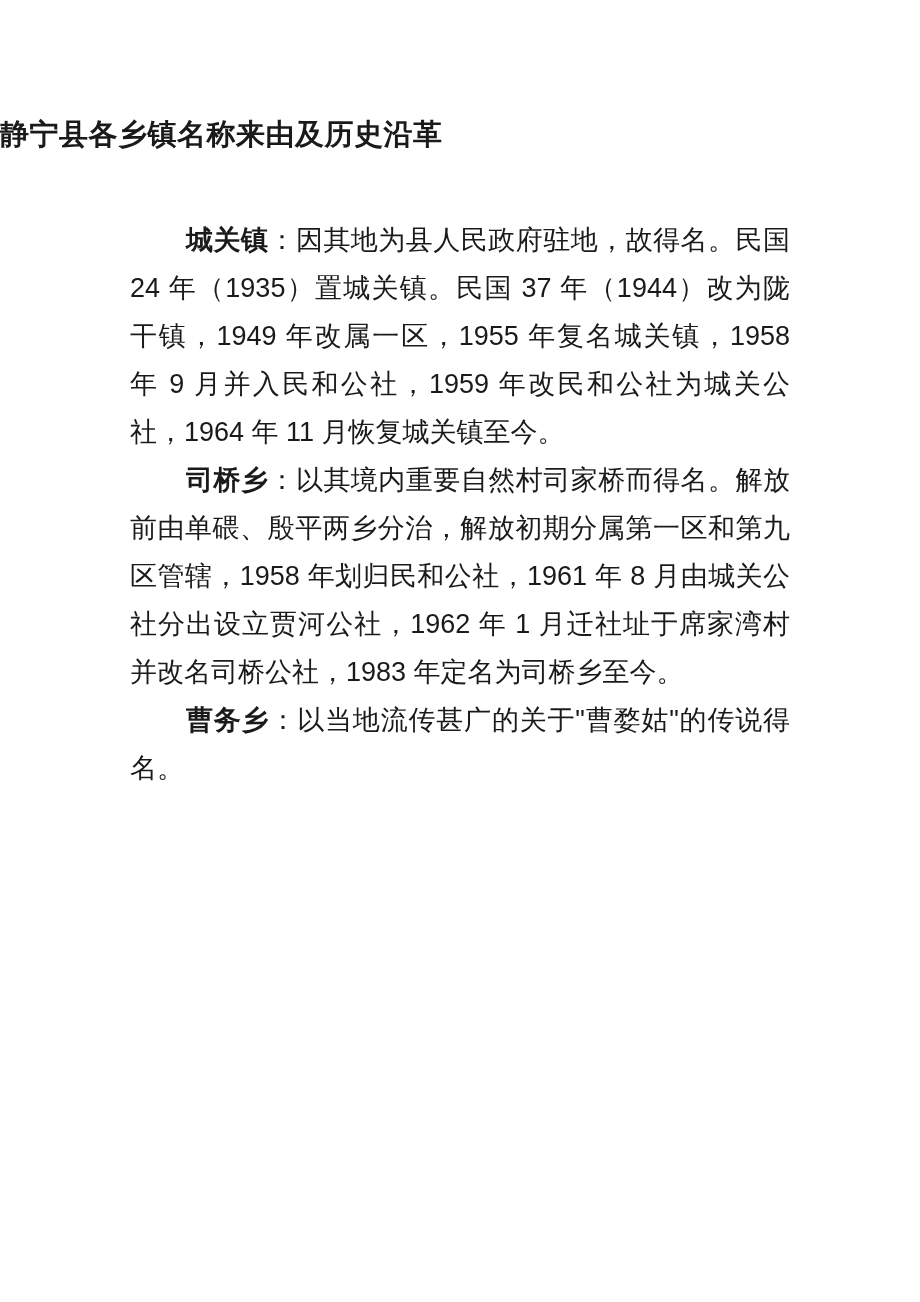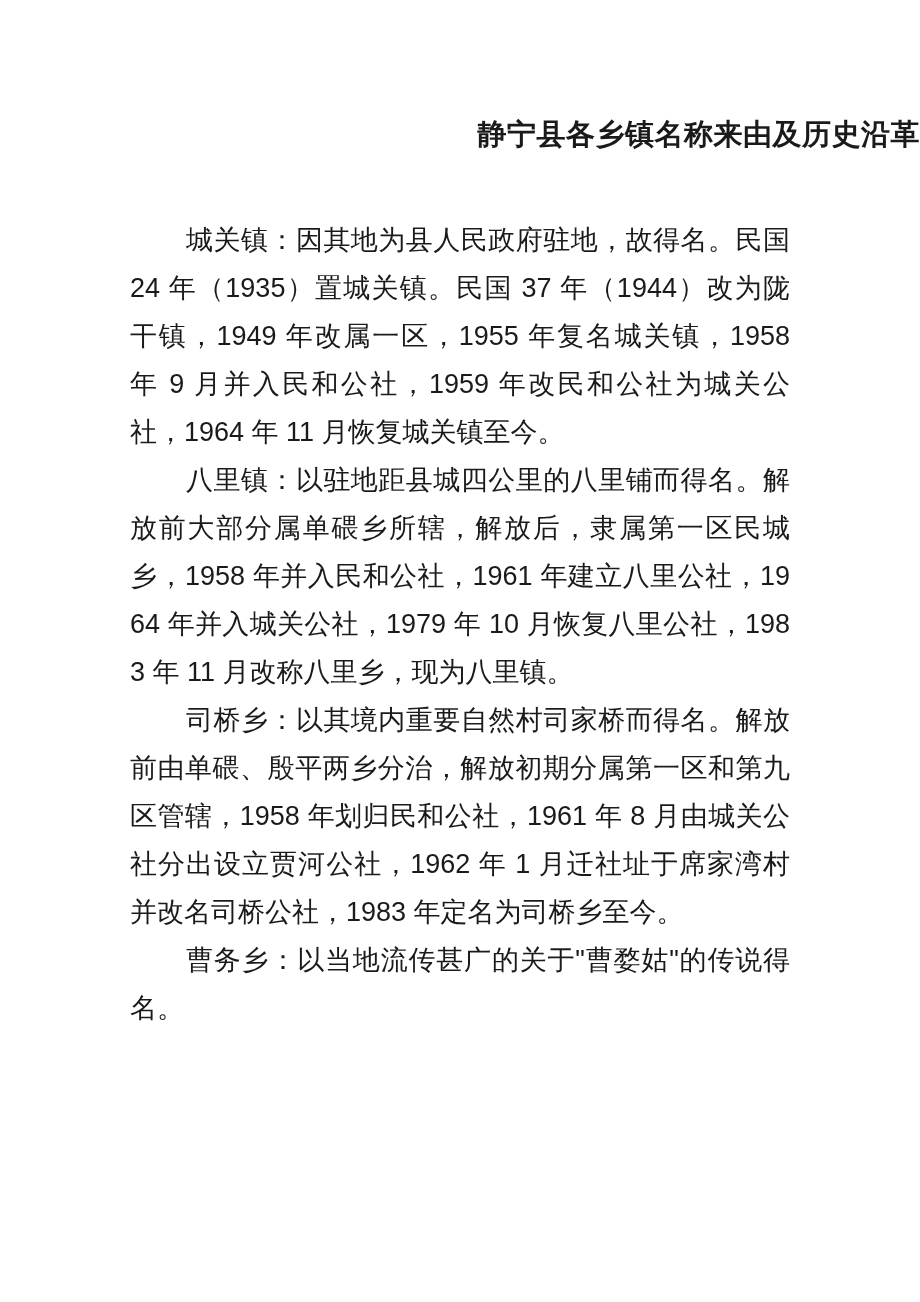--- a/index.html
+++ b/index.html
@@ -14,55 +14,54 @@
     margin: 0 auto;
     background: #ffffff;
     color: #1a1a1a;
     font-family: "Liberation Sans", sans-serif;
     overflow: hidden;
     box-sizing: border-box;
   }
   .doc-title {
     margin: 0;
     padding-top: 112px;
-    text-align: right;
+    text-align: left;
     font-size: 29px;
     font-weight: 700;
     line-height: 44px;
     letter-spacing: 0.5px;
   }
   .doc-content {
     margin: 60px 130px 0 130px;
   }
   .doc-para {
     margin: 0;
     font-size: 27px;
     line-height: 48px;
     text-align: justify;
     text-justify: inter-ideograph;
     text-align-last: left;
     text-indent: 56px;
     word-break: break-all;
   }
   .term {
-    font-weight: 400;
+    font-weight: 700;
   }
 </style>
 </head>
 <body>
 
 <div class="page">
 
   <h1 class="doc-title">静宁县各乡镇名称来由及历史沿革</h1>
 
   <div class="doc-content">
 
     <p class="doc-para"><span class="term">城关镇</span><span>：</span><span>因其地为县人民政府驻地，故得名。民国 24 年（1935）置城关镇。民国 37 年（1944）改为陇干镇，1949 年改属一区，1955 年复名城关镇，1958 年 9 月并入民和公社，1959 年改民和公社为城关公社，1964 年 11 月恢复城关镇至今。</span></p>
 
 
-    <p class="doc-para"><span class="term">八里镇</span><span>：</span><span>以驻地距县城四公里的八里铺而得名。解放前大部分属单碨乡所辖，解放后，隶属第一区民城乡，1958 年并入民和公社，1961 年建立八里公社，1964 年并入城关公社，1979 年 10 月恢复八里公社，1983 年 11 月改称八里乡，现为八里镇。</span></p>
 
     <p class="doc-para"><span class="term">司桥乡</span><span>：</span><span>以其境内重要自然村司家桥而得名。解放前由单碨、殷平两乡分治，解放初期分属第一区和第九区管辖，1958 年划归民和公社，1961 年 8 月由城关公社分出设立贾河公社，1962 年 1 月迁社址于席家湾村并改名司桥公社，1983 年定名为司桥乡至今。</span></p>
 
     <p class="doc-para"><span class="term">曹务乡</span><span>：</span><span>以当地流传甚广的关于"曹婺姑"的传说得名。</span></p>
 
   </div>
 </div>
 
 </body></html>

